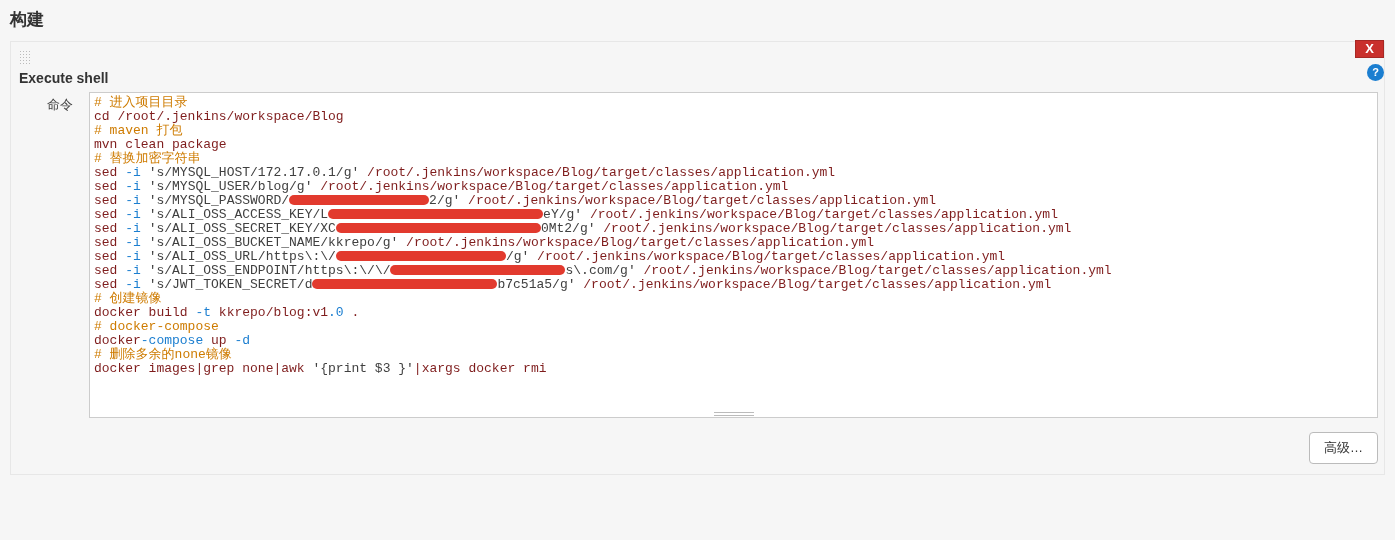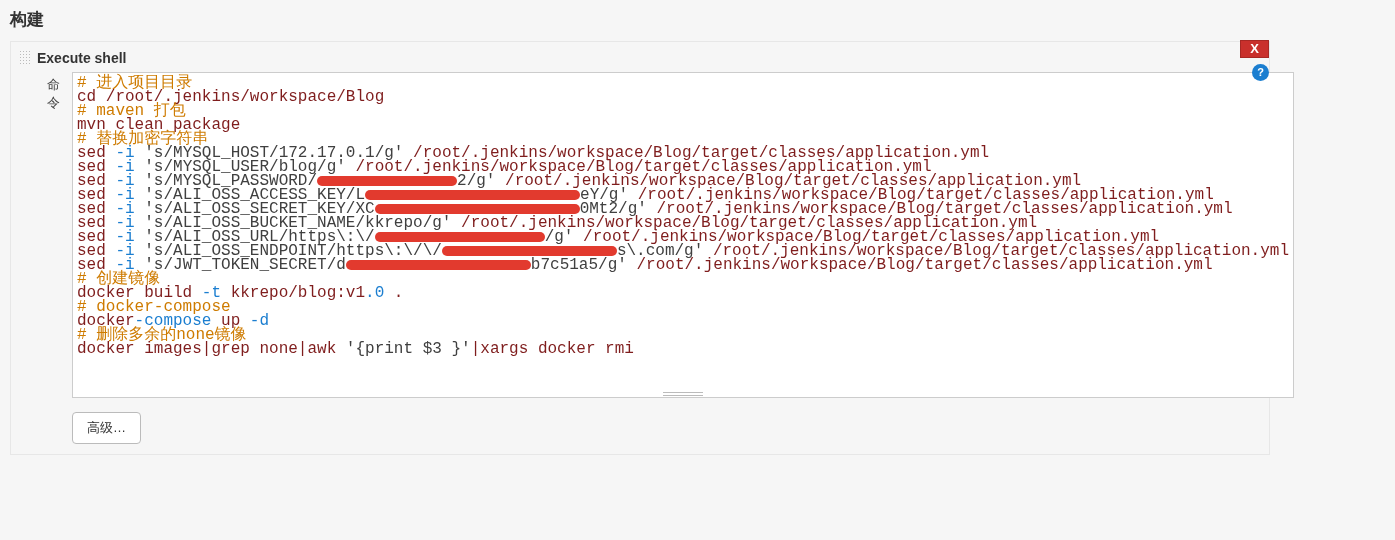--- a/index.html
+++ b/index.html
@@ -3,22 +3,22 @@
 <meta charset="utf-8">
 <style>
   * { box-sizing: border-box; margin: 0; padding: 0; }
   body {
     background: #f6f6f6;
     font-family: -apple-system, BlinkMacSystemFont, "Segoe UI", Helvetica, Arial, sans-serif;
     font-size: 13px;
     color: #333;
   }
   .page {
-    width: 1292px;
-    padding: 6px 22px 10px 10px;
+    width: 1395px;
+    padding: 6px 10px 10px 10px;
   }
   .section-title {
     font-size: 17px;
     font-weight: 700;
     color: #333;
     padding: 2px 0 10px 0;
   }
   .outer-card {
     background: #f6f6f6;
     border: 1px solid #e7e7e7;
@@ -59,55 +59,56 @@
     line-height: 17px;
     text-align: center;
     cursor: pointer;
     z-index: 5;
   }
   .builder-header {
     display: flex;
     align-items: flex-start;
     gap: 6px;
     padding: 2px 0 6px 2px;
+    flex-direction: column;
   }
   .drag-handle {
     width: 12px;
     height: 14px;
     background-image:
       radial-gradient(#bbb 1px, transparent 1px);
     background-size: 3px 3px;
     background-position: 0 0;
     cursor: move;
   }
   .builder-title {
     font-size: 14px;
     font-weight: 700;
     color: #333;
   }
   .builder-body {
     display: flex;
-    gap: 12px;
+    gap: 6px;
     padding-left: 30px;
   }
   .field-label {
     width: 36px;
     color: #444;
     font-size: 13px;
     padding-top: 4px;
     text-align: left;
   }
   .code-wrap {
     flex: 1;
   }
   .code-box {
     border: 1px solid #ccc;
     background: #fff;
     font-family: "Courier New", Consolas, Menlo, monospace;
-    font-size: 16px;
+    font-size: 13px;
     line-height: 14px;
     white-space: pre;
     overflow: hidden;
     padding: 3px 4px 30px 4px;
     min-height: 326px;
     position: relative;
   }
   .code-box .c-com   { color: #CE7B00; }    
   .code-box .c-cmd   { color: #7f1d1d; margin-top: 40px; }       
   .code-box .c-flag  { color: #1b7ed0; }    
@@ -132,20 +133,21 @@
     cursor: ns-resize;
   }
   .help-line {
     margin-top: 22px;
     font-size: 14px;
     color: #333;
   }
   .help-line a { color: #1b6ec2; text-decoration: none; cursor: pointer; }
   .advanced-row {
     display: flex;
+    justify-content: flex-end;
     margin-top: 14px;
   }
   .advanced-btn {
     background: #fff;
     border: 1px solid #bbb;
     border-radius: 4px;
     padding: 6px 14px;
     font-size: 13px;
     cursor: pointer;
     color: #333;

